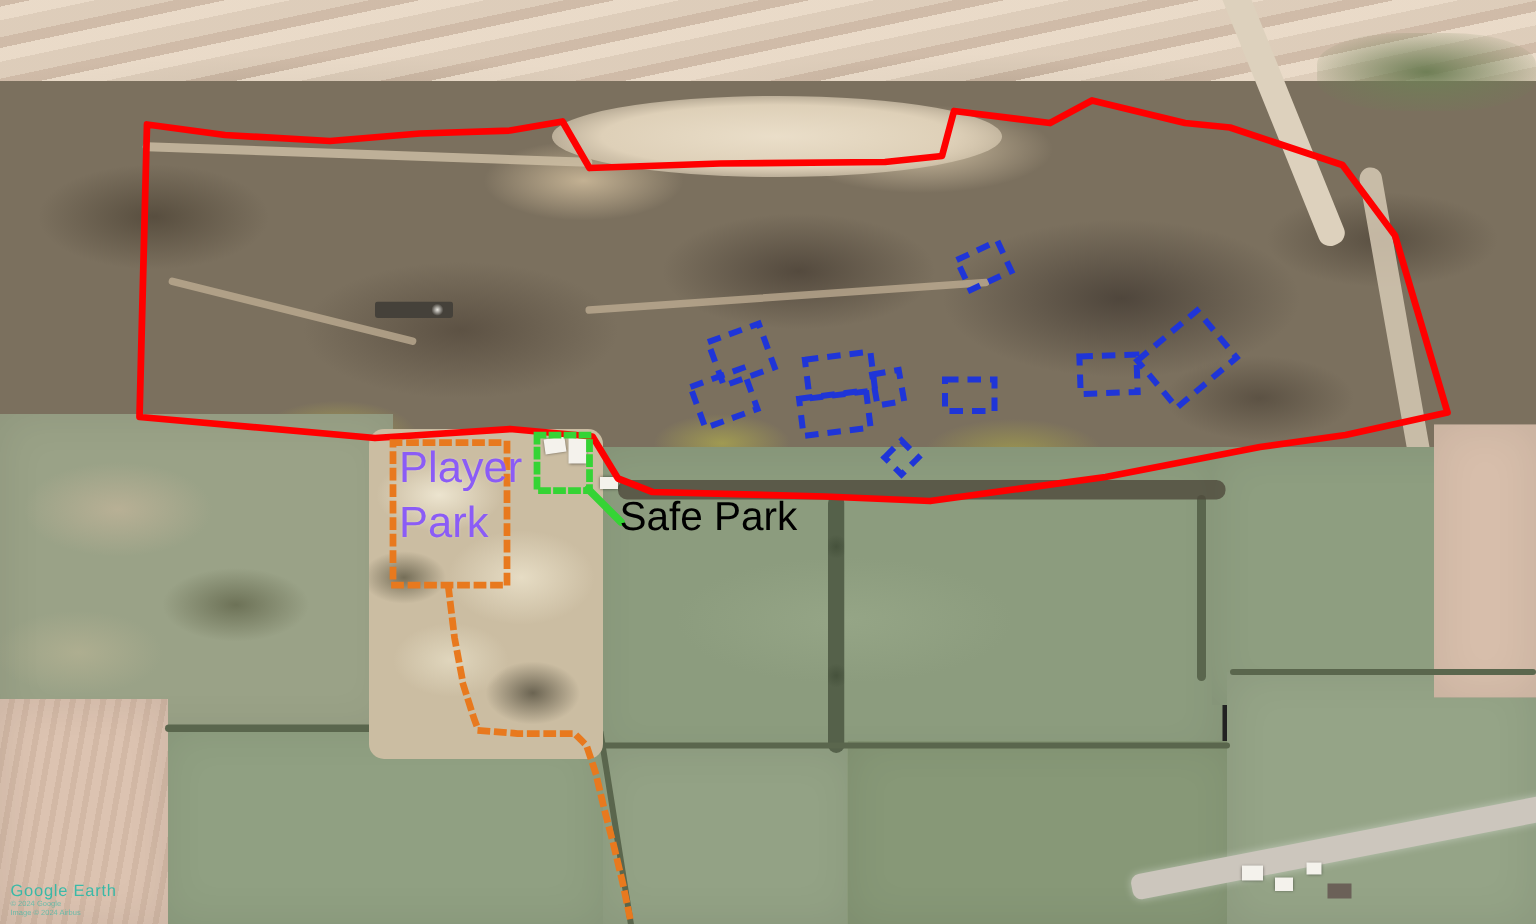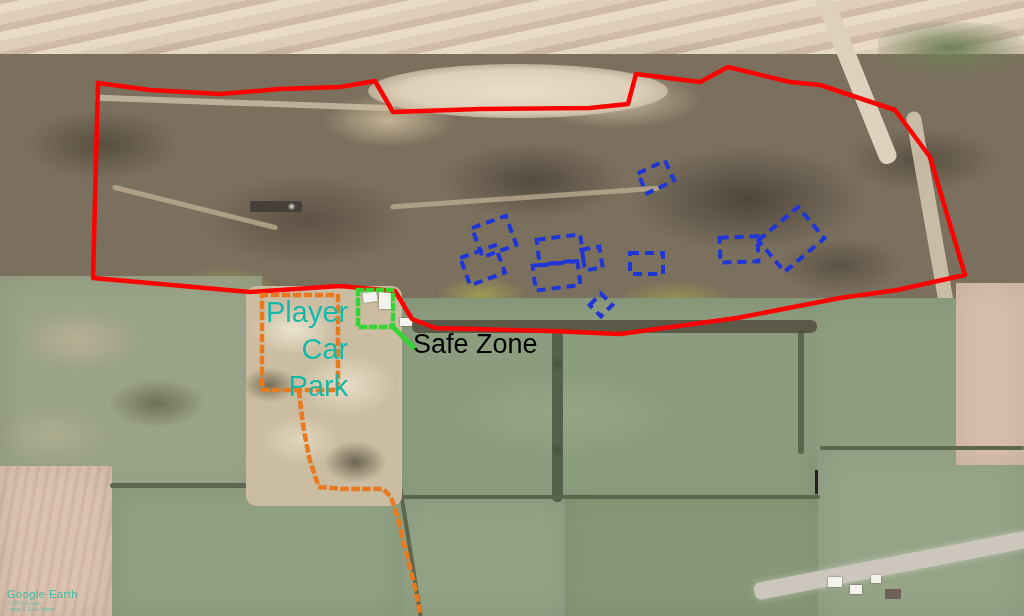--- a/index.html
+++ b/index.html
@@ -97,22 +97,22 @@
   .containers-row{left:250px;top:201px;width:52px;height:11px;background:#45413a;border-radius:2px;
     background-image:radial-gradient(circle 4px at 80% 50%,#e8e6e0,rgba(232,230,224,0));}
   .bldg-sz-1{left:363px;top:292px;width:14px;height:10px;transform:rotate(-8deg);}
   .bldg-sz-2{left:379px;top:292px;width:12px;height:17px;}
   .bldg-sz-3{left:400px;top:318px;width:12px;height:8px;}
 
   
   .overlay{left:0;top:0;width:1024px;height:616px;pointer-events:none;}
 
   
-  .carpark-label{left:266px;top:294px;font-size:29px;line-height:37px;color:#14b8a6;
-    text-shadow:0 0 2px rgba(255,255,255,.25);text-align:right;}
+  .carpark-label{left:266px;top:294px;font-size:29px;line-height:37px;color:#8b5cf6;
+    text-shadow:0 0 2px rgba(255,255,255,.25);}
   .safezone-label{left:413px;top:329px;font-size:27px;color:#000;}
   .attribution{left:7px;top:588px;color:#14b8a6;}
   .attribution .brand{font-size:11px;opacity:.8;letter-spacing:.5px;}
   .attribution .fineprint{font-size:5px;line-height:6px;opacity:.55;}
 </style>
 </head>
 <body>
 
 <div class="screenshot">
 
@@ -176,25 +176,24 @@
 
     <rect x="262" y="295" width="76" height="95" fill="none" stroke-width="4.5" stroke-dasharray="4 7" stroke-linecap="square" stroke="#e8791e"></rect>
     <polyline fill="none" stroke-width="4.5" stroke-dasharray="4 7" stroke-linecap="square" points="299,392 303,425 309,457 316,479 319,487 345,489 383,489 391,497 397,515 403,540 409,563 415,588 420,612 422,616" stroke="#e8791e"></polyline>
 
     <rect x="358" y="290" width="35" height="37" fill="none" stroke-width="4.5" stroke-dasharray="4 6" stroke-linecap="square" stroke="#35d435"></rect>
     <line x1="392" y1="326" x2="414" y2="348" stroke-width="5" stroke-linecap="round" stroke="#35d435"></line>
   </svg>
 
   <div class="abs carpark-label">
     <div>Player</div>
-    <div>Car</div>
     <div>Park</div>
   </div>
 
-  <div class="abs safezone-label">Safe Zone</div>
+  <div class="abs safezone-label">Safe Park</div>
 
   <div class="abs attribution">
     <div class="brand">Google Earth</div>
     <div class="fineprint">© 2024 Google</div>
     <div class="fineprint">Image © 2024 Airbus</div>
   </div>
 
 </div>
 
 </body></html>

